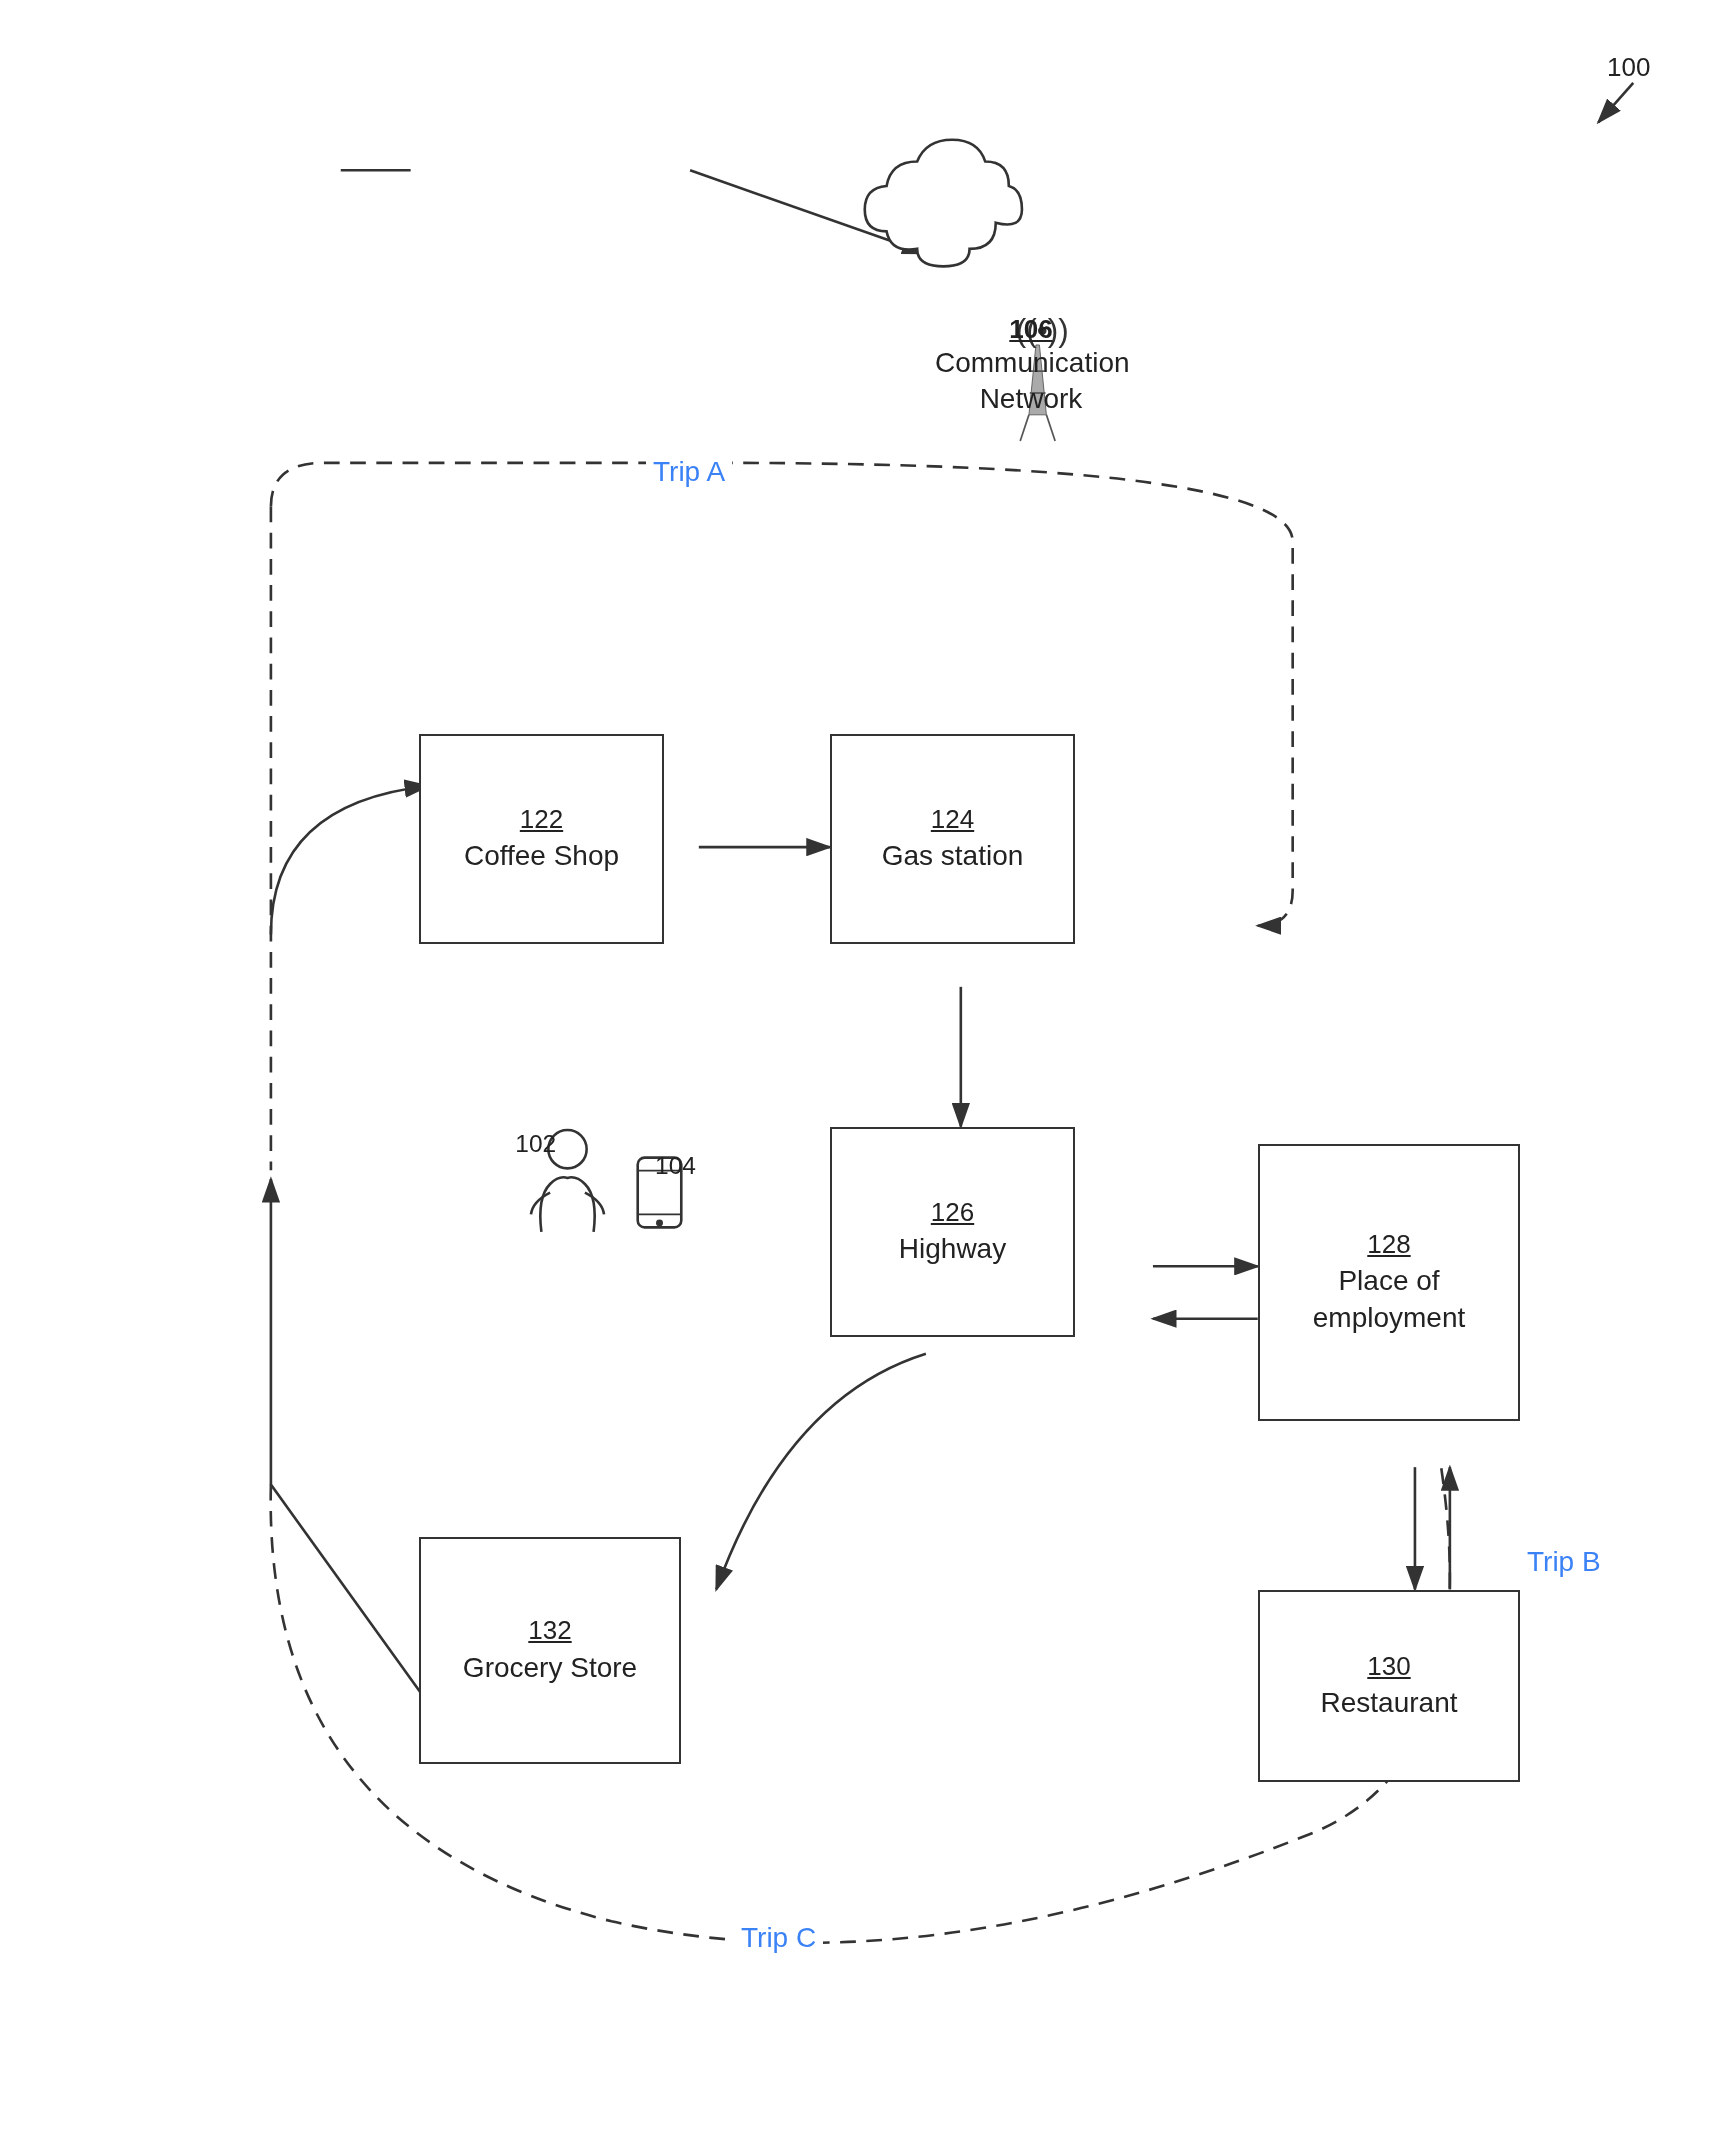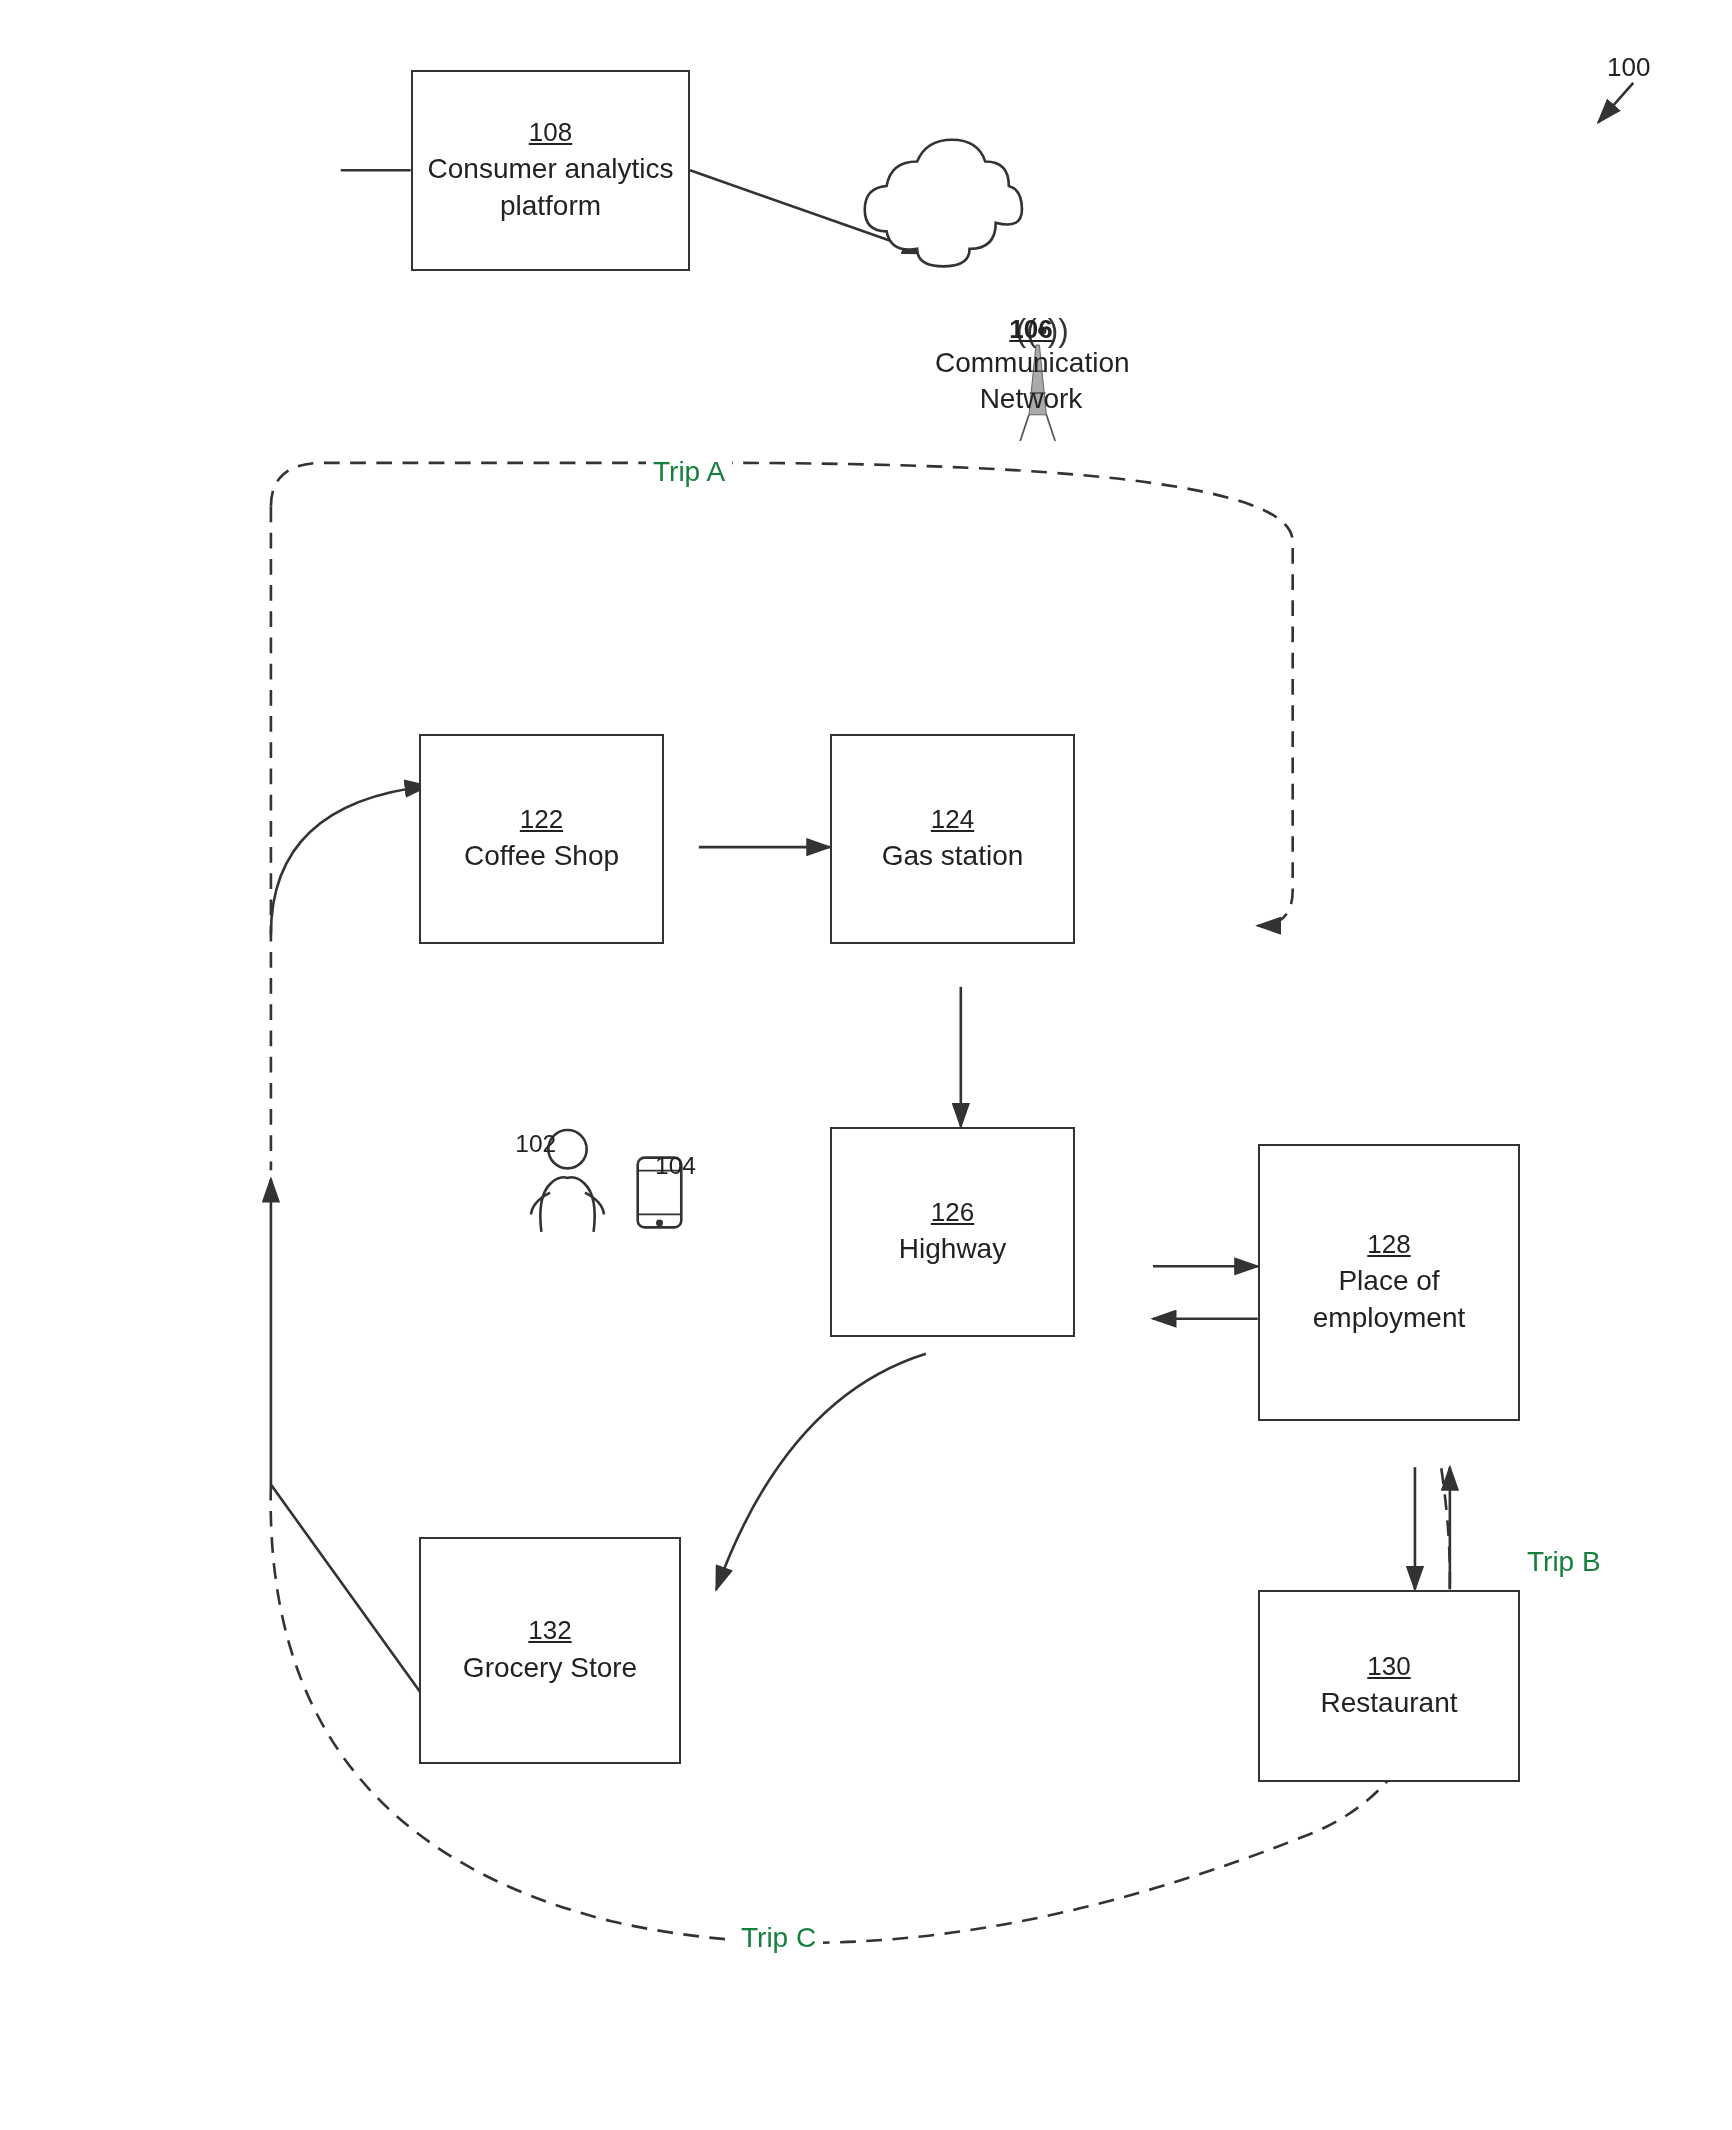--- a/index.html
+++ b/index.html
@@ -48,21 +48,21 @@
       font-weight: bold;
     }
     .plain-label {
       position: absolute;
       font-size: 26px;
       color: #222;
     }
     .trip-label {
       position: absolute;
       font-size: 28px;
-      color: #15803d;
+      color: #3b82f6;
       background: #fff;
       padding: 0 7px;
     }
     svg.arrows {
       position: absolute;
       top: 0; left: 0;
       width: 1733px;
       height: 2130px;
       pointer-events: none;
     }
@@ -152,24 +152,20 @@
              Q 1050 2280 1500 2100 
              Q 1700 2020 1650 1680" fill="none" stroke="#333" stroke-width="3" stroke-dasharray="18,12"></path>
 
     <line x1="1870" y1="95" x2="1830" y2="140" stroke="#333" stroke-width="3" marker-end="url(#arrowhead)"></line>
 
   </svg>
 
   <div class="plain-label" style="top:52px; left:1607px;">100</div>
 
 
-  <div class="box" style="left:411px; top:70px; width:279px; height:201px;">
-    <div class="box-number">108</div>
-    <div class="box-label">Consumer analytics platform</div>
-  </div>
 
   <div style="position:absolute; left:935px; top:314px; text-align:center;">
     <div class="ref-label" style="position:relative; font-size:26px;">106</div>
     <div class="box-label" style="position:relative; font-size:28px; width:192px;">Communication Network</div>
   </div>
 
 
   <div class="box" style="left:419px; top:734px; width:245px; height:210px;">
     <div class="box-number">122</div>
     <div class="box-label">Coffee Shop</div>

